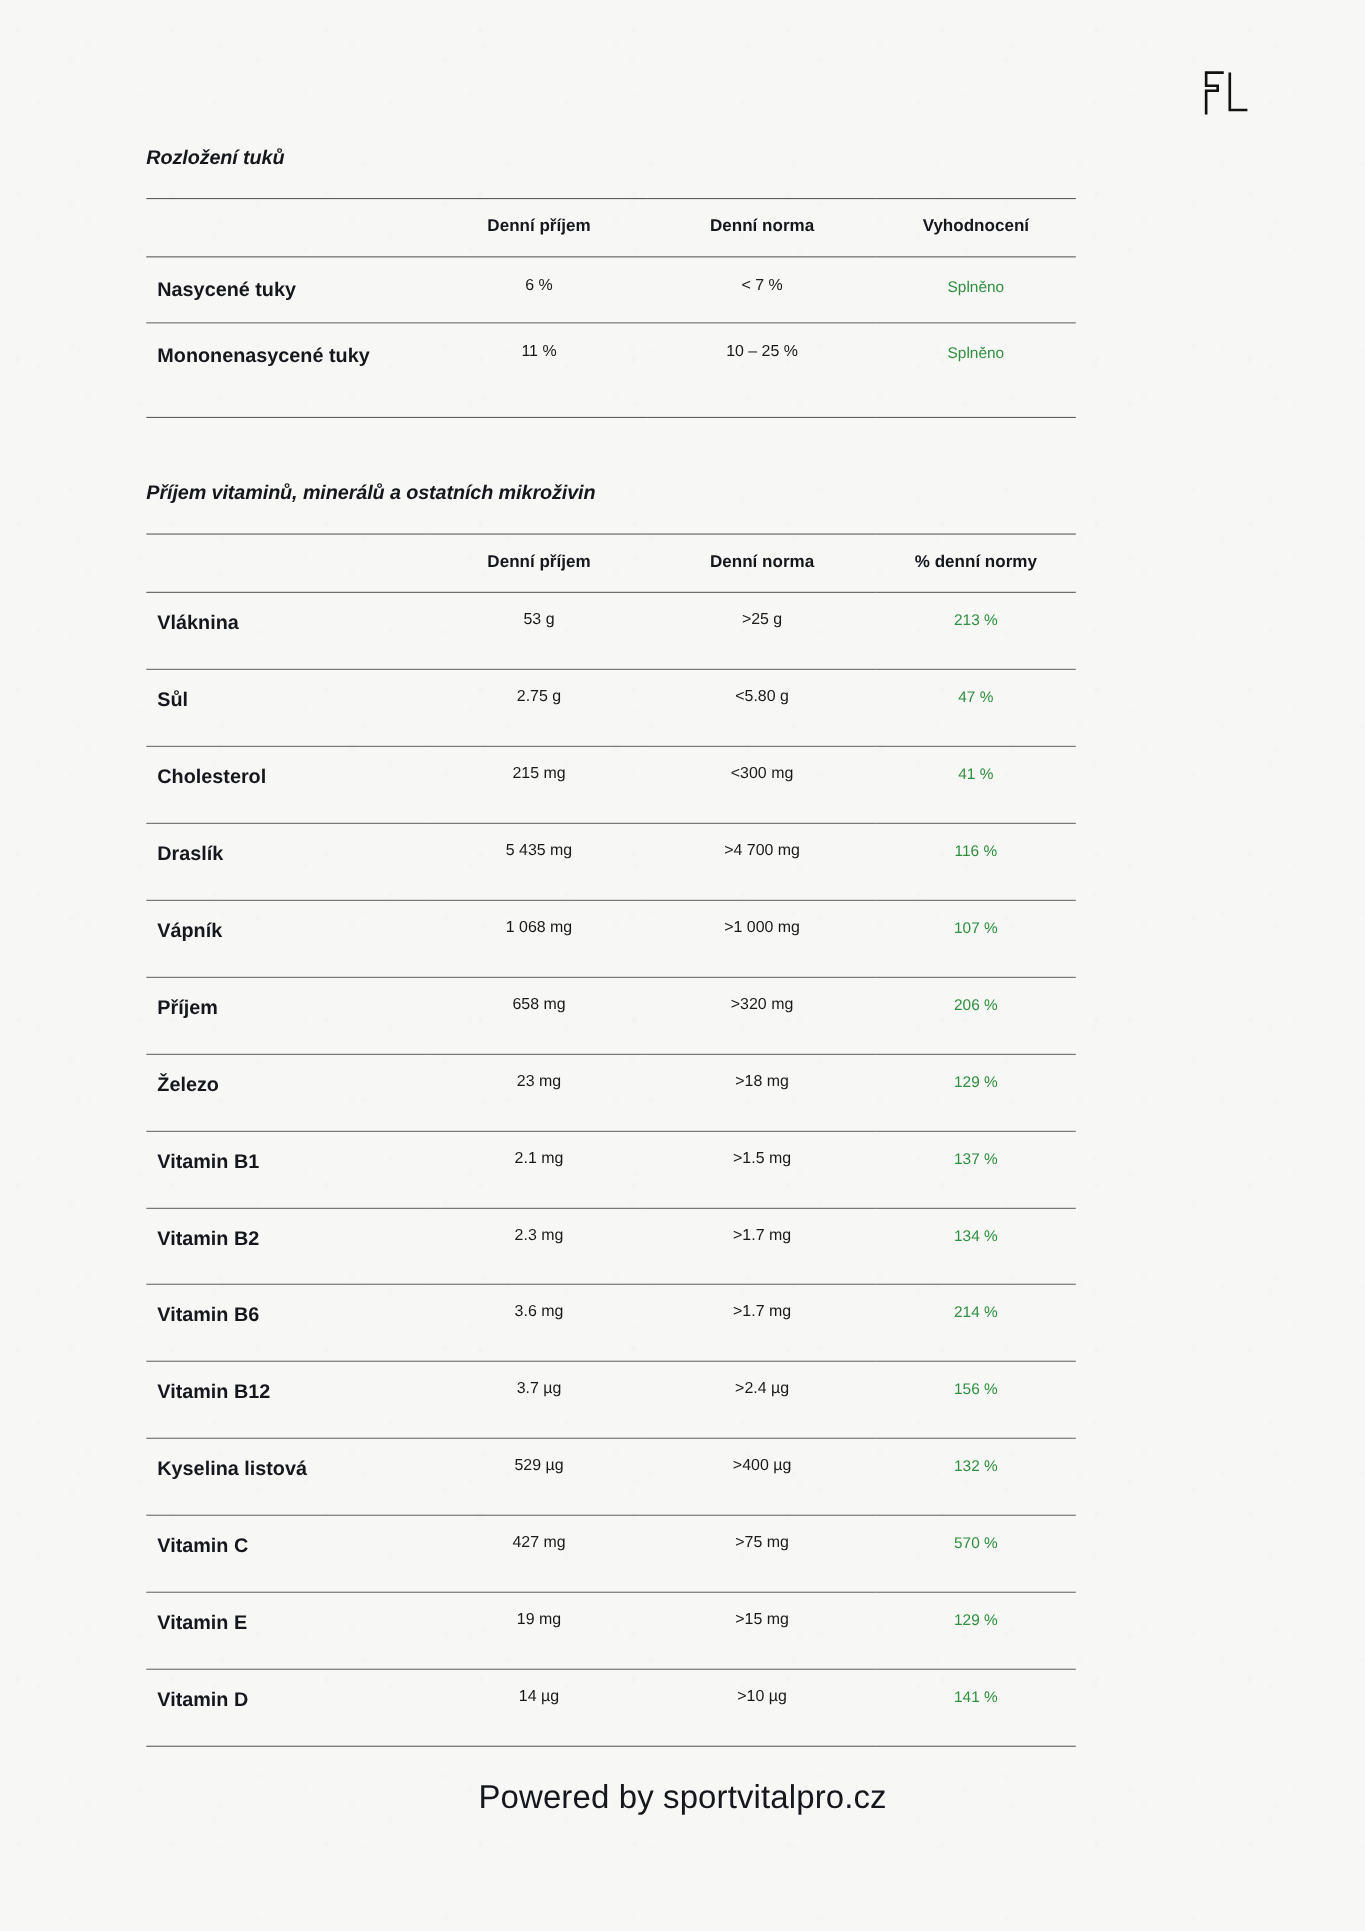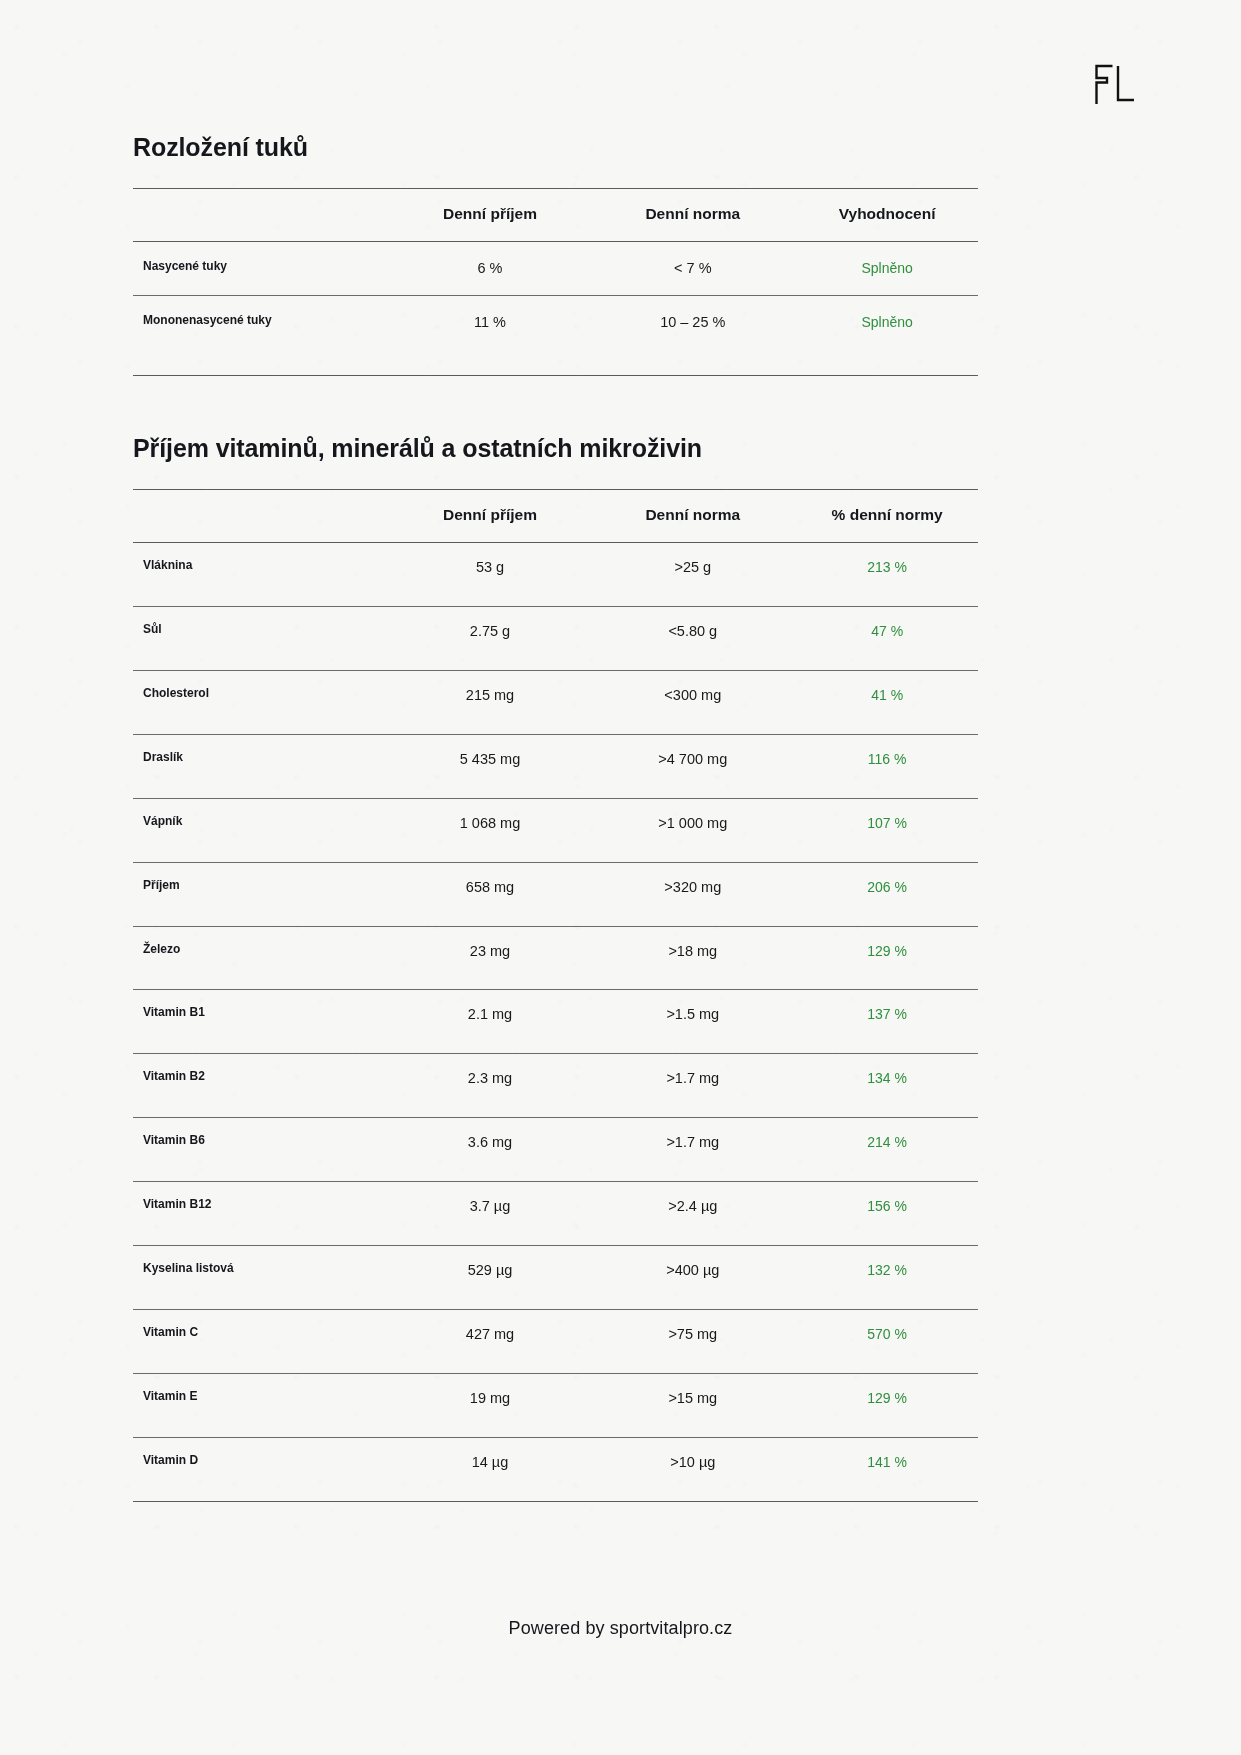--- a/index.html
+++ b/index.html
@@ -50,25 +50,26 @@
   .logo svg { display: block; }
 
   .content {
     position: absolute;
     left: 133px;
     top: 0;
     width: 845px;
   }
 
   .section-title {
-    font-size: 25px;
+    font-size: 18px;
     font-weight: bold;
     letter-spacing: -0.1px;
     color: #15171c;
     margin: 0;
+    font-style: italic;
   }
   .section-title.first { padding-top: 133px; }
   .section-title.second { padding-top: 58px; }
 
   table {
     width: 100%;
     border-collapse: collapse;
     margin-top: 26px;
     table-layout: fixed;
   }
@@ -98,21 +99,21 @@
     padding: 13px 4px 13px 4px;
     vertical-align: top;
     font-size: 14.5px;
     color: #1a1a1a;
     text-align: center;
     line-height: 1.72;
   }
   tbody td.name {
     text-align: left;
     font-weight: bold;
-    font-size: 12px;
+    font-size: 18px;
     padding-left: 10px;
     color: #15171c;
   }
   tbody td.eval {
     color: #2f8f3e;
     font-size: 14px;
   }
   tbody tr:last-child td { border-bottom: 1.5px solid #5c5c5c; }
 
   
@@ -121,21 +122,21 @@
 
   .micros tbody td { padding-top: 12px; padding-bottom: 26px; }
   .micros tbody td.name { padding-top: 12px; }
 
   .footer {
     position: absolute;
     left: 0;
     right: 0;
     top: 1618px;
     text-align: center;
-    font-size: 18px;
+    font-size: 30px;
     color: #15171c;
     letter-spacing: 0.1px;
   }
 </style>
 </head>
 <body>
 
 <div class="page">
   <div class="paper-texture"></div>
 

